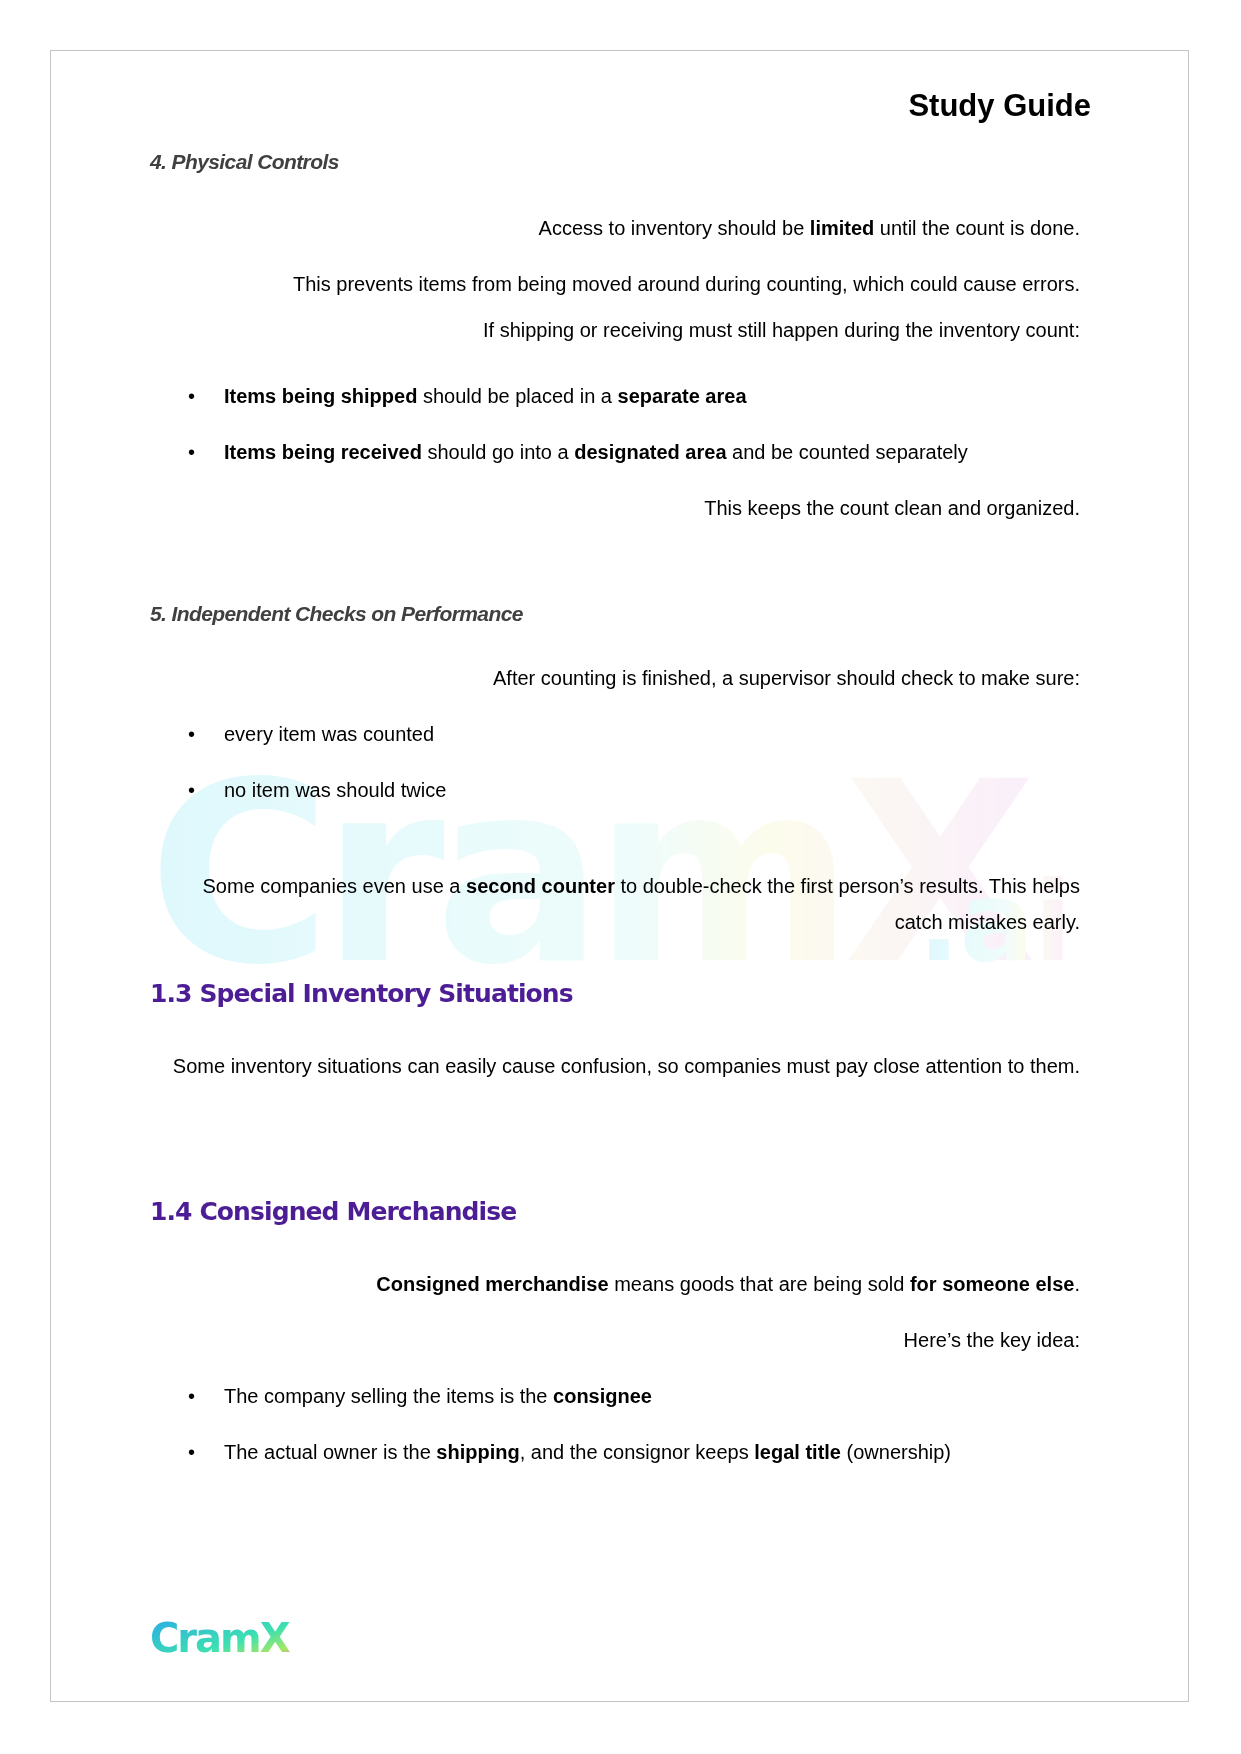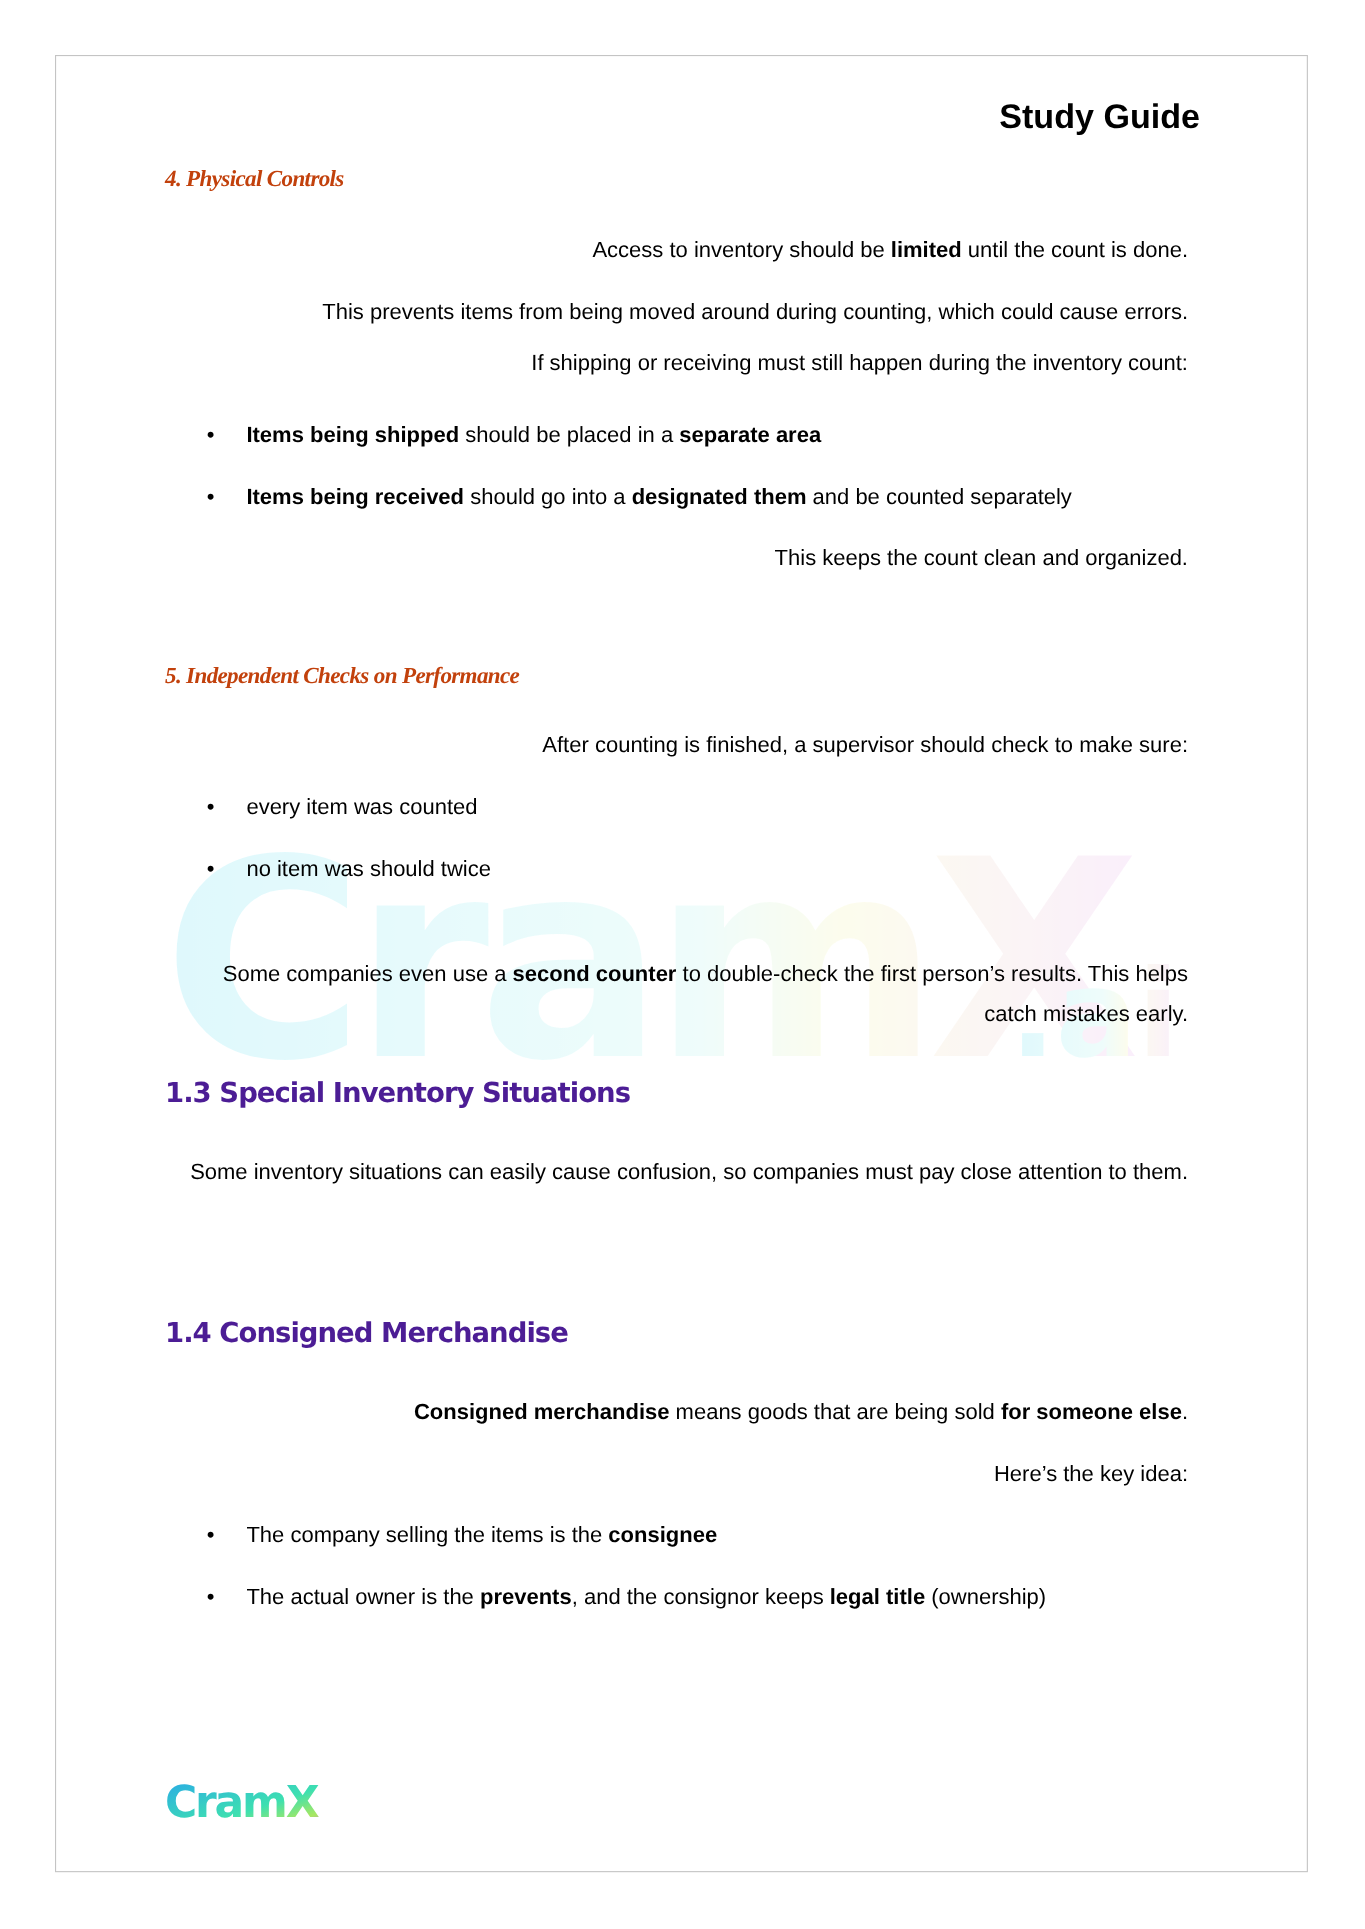--- a/index.html
+++ b/index.html
@@ -3,22 +3,22 @@
   <meta charset="utf-8">
   <style>
     html, body { margin: 0; padding: 0; background: #ffffff; }
     body { width: 1241px; height: 1754px; position: relative; overflow: hidden;
            font-family: "Liberation Sans", sans-serif; color: #000; }
     .page-frame { position: absolute; left: 50px; top: 50px; width: 1139px; height: 1652px;
                   border: 1.5px solid #c4c4c4; box-sizing: border-box; }
     .doc-title { position: absolute; right: 150px; top: 88px; font-size: 31px; font-weight: bold;
                  font-family: "Liberation Sans", sans-serif; }
     .abs { position: absolute; left: 150px; }
-    .h-sub { font-family: Liberation Serif, serif; font-style: italic; font-weight: bold;
-             color: #c2410c; font-size: 21px; letter-spacing: -0.6px; }
+    .h-sub { font-family: Liberation Sans, sans-serif; font-style: italic; font-weight: bold;
+             color: #404040; font-size: 21px; letter-spacing: -0.6px; }
     .h-sec { font-family: "DejaVu Sans", sans-serif; font-weight: bold; color: #4c1d95;
              font-size: 25px; letter-spacing: -0.9px; }
     .p { font-size: 20px; line-height: 36px; width: 930px; text-align: right; }
     .bullet { position: absolute; left: 188px; font-size: 20px; }
     .bullet-text { position: absolute; left: 224px; font-size: 20px; }
     b { font-weight: bold; }
     .watermark { position: absolute; left: 148px; top: 755px; width: 940px; height: 230px;
                  opacity: 0.22; pointer-events: none; }
     .logo { position: absolute; left: 150px; top: 1612px; }
   </style>
@@ -48,21 +48,21 @@
 </div>
 <div class="abs p" style="top:266px">This prevents items from being moved around during counting, which could cause errors.</div>
 <div class="abs p" style="top:312px">If shipping or receiving must still happen during the inventory count:</div>
 
 <span class="bullet" style="top:385px">•</span>
 <div class="bullet-text" style="top:385px">
   <b>Items being shipped</b><span> should be placed in a </span><b>separate area</b>
 </div>
 <span class="bullet" style="top:441px">•</span>
 <div class="bullet-text" style="top:441px">
-  <b>Items being received</b><span> should go into a </span><b>designated them</b><span> and be counted separately</span>
+  <b>Items being received</b><span> should go into a </span><b>designated area</b><span> and be counted separately</span>
 </div>
 <div class="abs p" style="top:490px">This keeps the count clean and organized.</div>
 
 <div class="abs h-sub" style="top:602px">5. Independent Checks on Performance</div>
 <div class="abs p" style="top:660px">After counting is finished, a supervisor should check to make sure:</div>
 <span class="bullet" style="top:723px">•</span>
 <div class="bullet-text" style="top:723px">every item was counted</div>
 <span class="bullet" style="top:779px">•</span>
 <div class="bullet-text" style="top:779px">no item was should twice</div>
 <div class="abs p" style="top:868px">
@@ -76,21 +76,21 @@
 <div class="abs p" style="top:1266px">
   <b>Consigned merchandise</b><span> means goods that are being sold </span><b>for someone else</b><span>.</span>
 </div>
 <div class="abs p" style="top:1322px">Here’s the key idea:</div>
 <span class="bullet" style="top:1385px">•</span>
 <div class="bullet-text" style="top:1385px">
   <span>The company selling the items is the </span><b>consignee</b>
 </div>
 <span class="bullet" style="top:1441px">•</span>
 <div class="bullet-text" style="top:1441px">
-  <span>The actual owner is the </span><b>prevents</b><span>, and the consignor keeps </span><b>legal title</b><span> (ownership)</span>
+  <span>The actual owner is the </span><b>shipping</b><span>, and the consignor keeps </span><b>legal title</b><span> (ownership)</span>
 </div>
 
 <svg class="logo" width="150" height="50" viewBox="0 0 150 50">
   <defs>
     <linearGradient id="lg" x1="0" x2="1" y1="0" y2="1">
       <stop offset="0" stop-color="#29a9e8"></stop>
       <stop offset="0.6" stop-color="#3ee0b0"></stop>
       <stop offset="0.85" stop-color="#a8e860"></stop>
       <stop offset="1" stop-color="#c36be6"></stop>
     </linearGradient>

